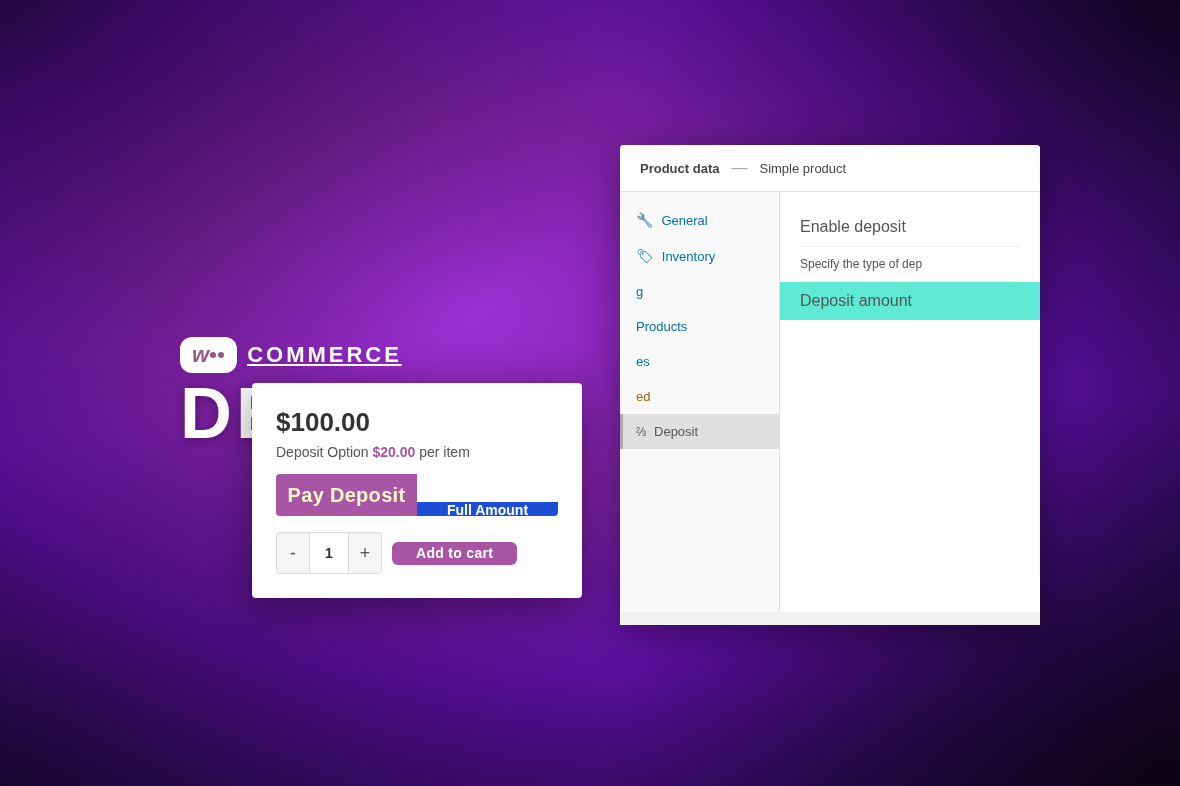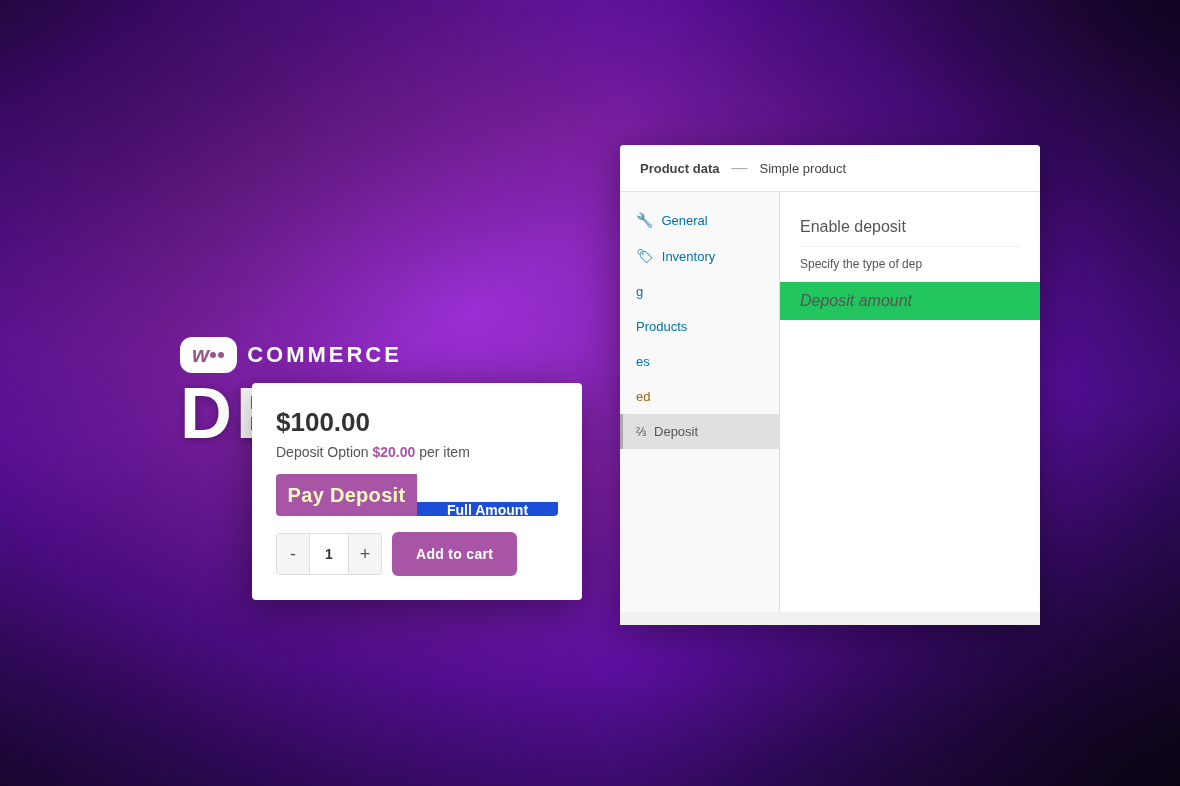--- a/index.html
+++ b/index.html
@@ -161,21 +161,21 @@
       font-size: 14px;
       font-weight: 600;
       color: #333;
     }
 
     .btn-add-to-cart {
       background: #a855a5;
       color: white;
       border: none;
       padding: 0 24px;
-      height: 44px;
+      height: 23px;
       border-radius: 6px;
       font-size: 14px;
       font-weight: 600;
       cursor: pointer;
       letter-spacing: 0.3px;
     }
 
     
     .admin-panel {
       position: absolute;
@@ -306,20 +306,21 @@
       margin: 0 1px 3px 1px;
     }
 
     .commerce-label {
       font-size: 22px;
       font-weight: 900;
       color: white;
       letter-spacing: 3px;
       text-transform: uppercase;
       margin-left: 10px;
+      text-decoration: underline;
     }
   </style>
 </head>
 <body>
 
 <div class="background">
   <div class="center-content">
 
     <div class="branding">
       <div class="woo-brand-row">
@@ -385,21 +386,21 @@
             <span style="color:#555">Deposit</span>
           </div>
         </div>
         <div class="admin-content">
           <div class="admin-field-row">
             <span class="admin-field-label">Enable deposit</span>
           </div>
           <div class="admin-field-row">
             <span class="admin-field-truncated">Specify the type of dep</span>
           </div>
-          <div class="admin-field-row" style="border-bottom:none; background:#22c55e; margin: 0 -20px; padding: 10px 20px; font-style: italic;">
+          <div class="admin-field-row" style="border-bottom:none; background:#5eead4; margin: 0 -20px; padding: 10px 20px;">
             <span class="admin-field-label">Deposit amount</span>
           </div>
         </div>
       </div>
     </div>
 
   </div>
 </div>
 
 </body></html>

